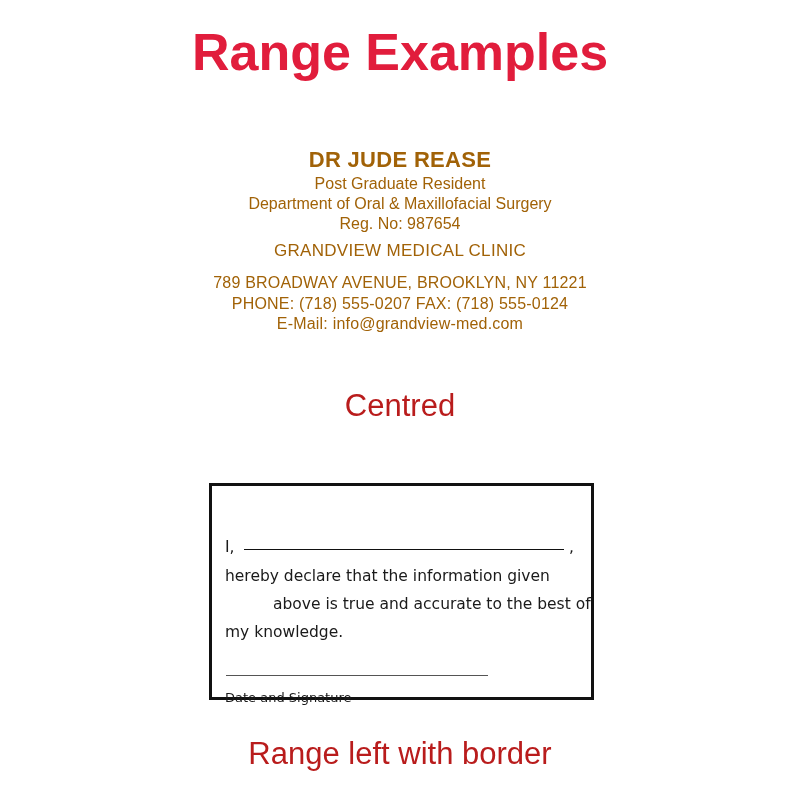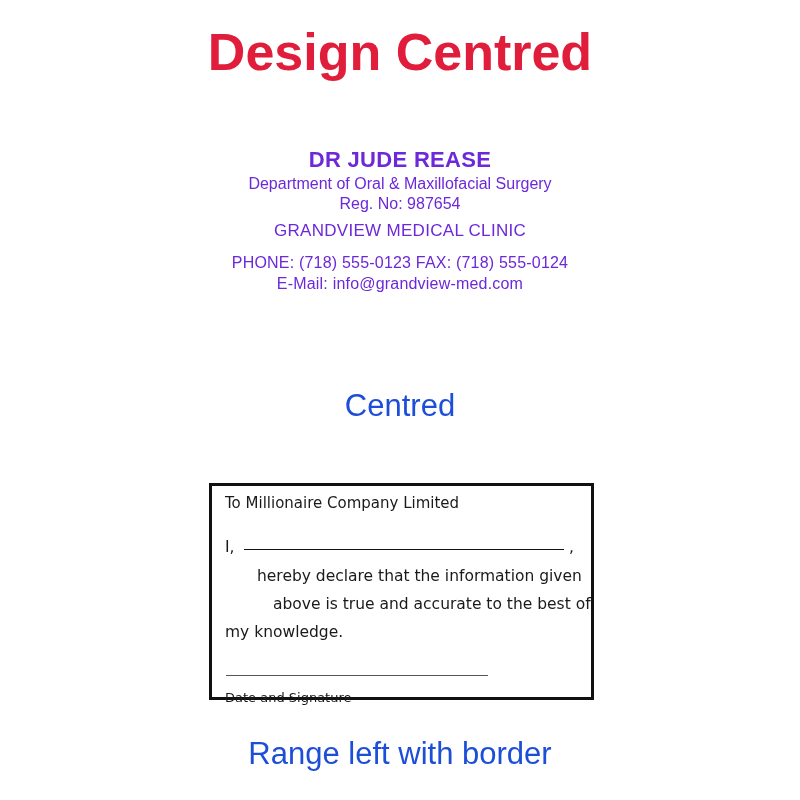--- a/index.html
+++ b/index.html
@@ -5,70 +5,71 @@
     html, body { margin: 0; padding: 0; }
     body {
       width: 800px; height: 800px; background: #ffffff; position: relative;
       font-family: "Liberation Sans", sans-serif; overflow: hidden;
     }
     .abs { position: absolute; left: 0; width: 800px; text-align: center; }
     .title {
       top: 22px; font-size: 52px; font-weight: bold; color: #e11d3c;
       letter-spacing: 0px; line-height: 60px;
     }
-    .stamp1 { top: 146px; color: #6d28d9; }
+    .stamp1 { top: 146px; color: #a16207; }
     .doc-name { font-size: 22px; font-weight: bold; line-height: 28px; letter-spacing: 0.3px; }
     .sub { font-size: 16px; line-height: 20px; }
     .clinic { font-size: 17px; font-weight: normal; line-height: 28px; margin-top: 3px; letter-spacing: 0.3px; }
     .addr { font-size: 16px; line-height: 20.5px; margin-top: 8px; letter-spacing: 0.2px; }
-    .caption { font-size: 31px; color: #1d4ed8; line-height: 36px; }
+    .caption { font-size: 31px; color: #b91c1c; line-height: 36px; }
     .cap1 { top: 388px; }
     .cap2 { top: 736px; }
     .box {
       position: absolute; left: 209px; top: 483px; width: 379px; height: 211px;
       border: 3px solid #111; background: #fff; color: #1a1a1a;
       font-family: "DejaVu Sans", sans-serif;
     }
     .box .line { position: absolute; left: 13px; font-size: 15.5px; }
     .box .to { top: 8px; font-size: 15px; }
     .box .i-row { top: 52px; }
     .fill-line {
       position: absolute; left: 32px; top: 63px; width: 320px; height: 0;
       border-top: 1.5px solid #111;
     }
     .comma { position: absolute; left: 357px; top: 52px; font-size: 15.5px; }
-    .box .p1 { top: 81px; margin-left: 32px; }
+    .box .p1 { top: 81px; }
     .box .p2 { top: 109px; margin-left: 48px; }
     .box .p3 { top: 137px; text-align: right; }
     .sig-line {
       position: absolute; left: 14px; top: 189px; width: 262px; height: 0;
       border-top: 1.5px solid #555;
     }
     .box .sig { top: 204px; font-size: 13px; }
   </style>
 </head>
 <body>
 
-<div class="abs title">Design Centred</div>
+<div class="abs title">Range Examples</div>
 
 <div class="abs stamp1">
   <div class="doc-name">DR JUDE REASE</div>
+  <div class="sub">Post Graduate Resident</div>
   <div class="sub">Department of Oral &amp; Maxillofacial Surgery</div>
   <div class="sub">Reg. No: 987654</div>
   <div class="clinic">GRANDVIEW MEDICAL CLINIC</div>
   <div class="addr">
-    <div>PHONE: (718) 555-0123 FAX: (718) 555-0124</div>
+    <div>789 BROADWAY AVENUE, BROOKLYN, NY 11221</div>
+    <div>PHONE: (718) 555-0207 FAX: (718) 555-0124</div>
     <div>E-Mail: info@grandview-med.com</div>
   </div>
 </div>
 
 <div class="abs caption cap1">Centred</div>
 
 <div class="box">
-  <div class="line to">To Millionaire Company Limited</div>
   <div class="line i-row">I,</div>
   <div class="fill-line"></div>
   <div class="comma">,</div>
   <div class="line p1">hereby declare that the information given</div>
   <div class="line p2">above is true and accurate to the best of</div>
   <div class="line p3">my knowledge.</div>
   <div class="sig-line"></div>
   <div class="line sig">Date and Signature</div>
 </div>
 

